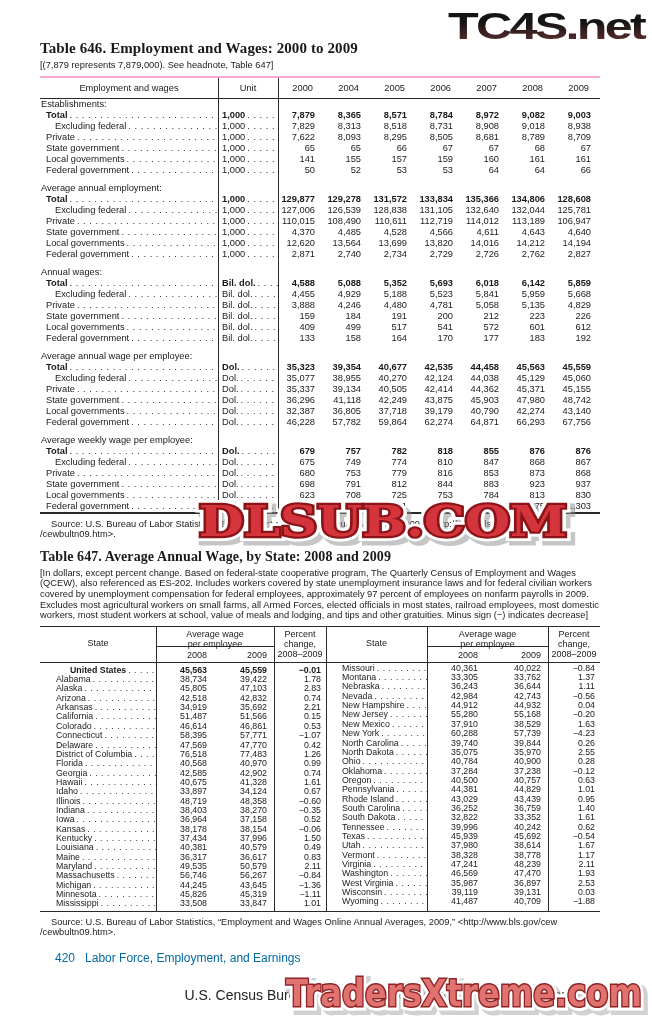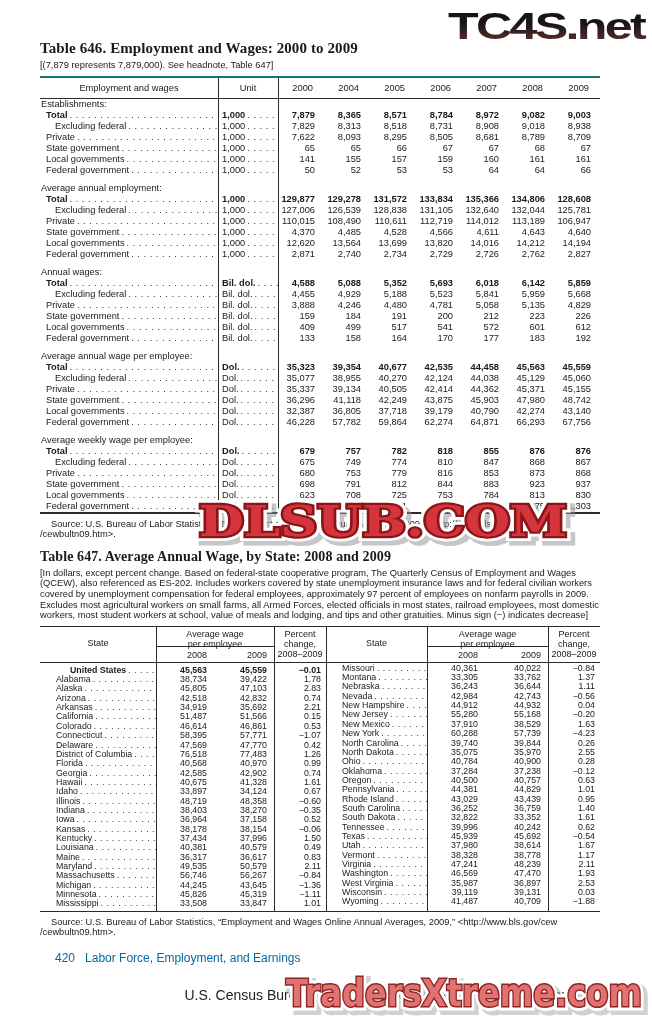--- a/index.html
+++ b/index.html
@@ -9,21 +9,21 @@
     font-family:"Liberation Sans", sans-serif;
   }
   .content { position:absolute; left:40px; top:40px; width:560px; }
 
   
   .tbl-title { font-family:"Liberation Serif", serif; font-weight:bold; font-size:15px; margin:0; letter-spacing:.1px; }
   .tbl-title.t2 { font-size:14px; margin-top:9px; }
   .headnote { font-size:9.3px; line-height:10.6px; margin:3px 0 5px; }
 
   
-  .t646 { position:relative; border-top:2px solid #0f766e; border-bottom:2px solid #2a2a2a; font-size:9.3px; }
+  .t646 { position:relative; border-top:2px solid #f9a8d4; border-bottom:2px solid #2a2a2a; font-size:9.3px; }
   .t646 .vrule, .t647 .vrule { position:absolute; top:0; bottom:0; width:1px; background:#2a2a2a; }
   .t646-head { display:grid; grid-template-columns:178px 60px repeat(7,46px); align-items:center;
                height:20px; border-bottom:1.5px solid #2a2a2a; }
   .t646-head .hc { text-align:center; }
   .t646-head .hy { text-align:right; padding-right:11px; }
   .t646-row { display:grid; grid-template-columns:178px 60px repeat(7,46px); line-height:11px; }
   .t646-row .lab { display:flex; min-width:0; padding-left:6px; white-space:nowrap; overflow:hidden; }
   .t646-row.sec .lab { padding-left:1px; }
   .t646-row.x .lab { padding-left:15px; }
   .t646-row .unit { display:flex; min-width:0; padding-left:4px; white-space:nowrap; overflow:hidden; }

